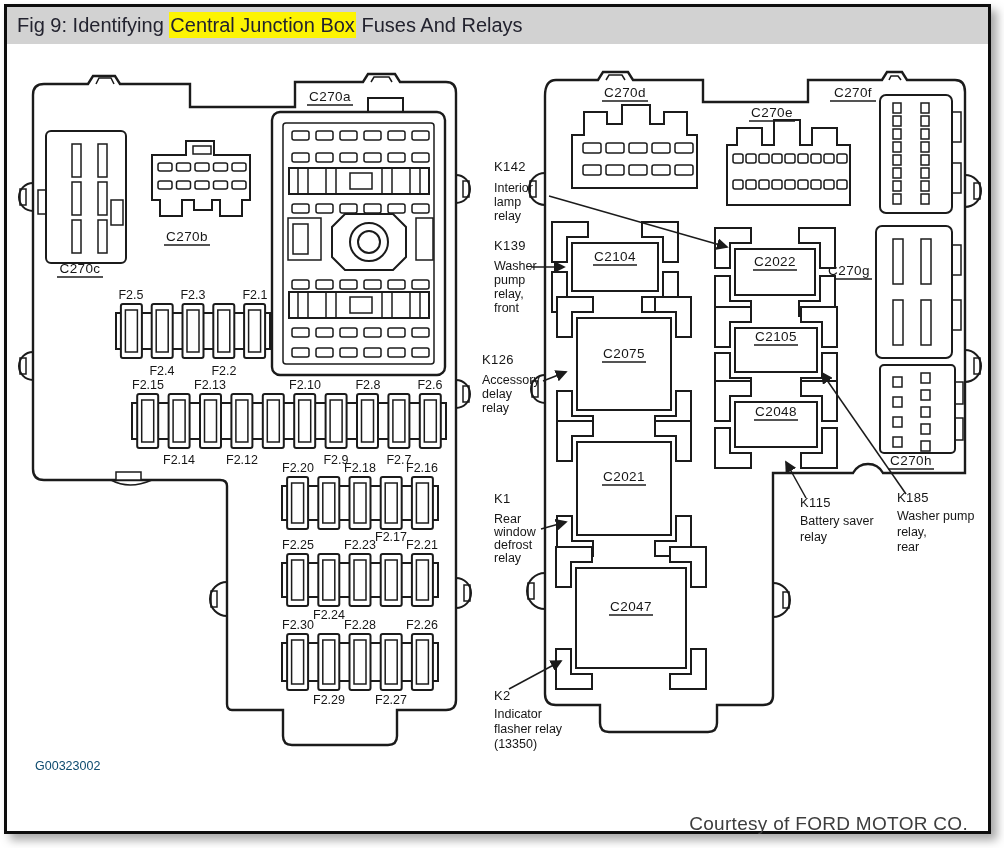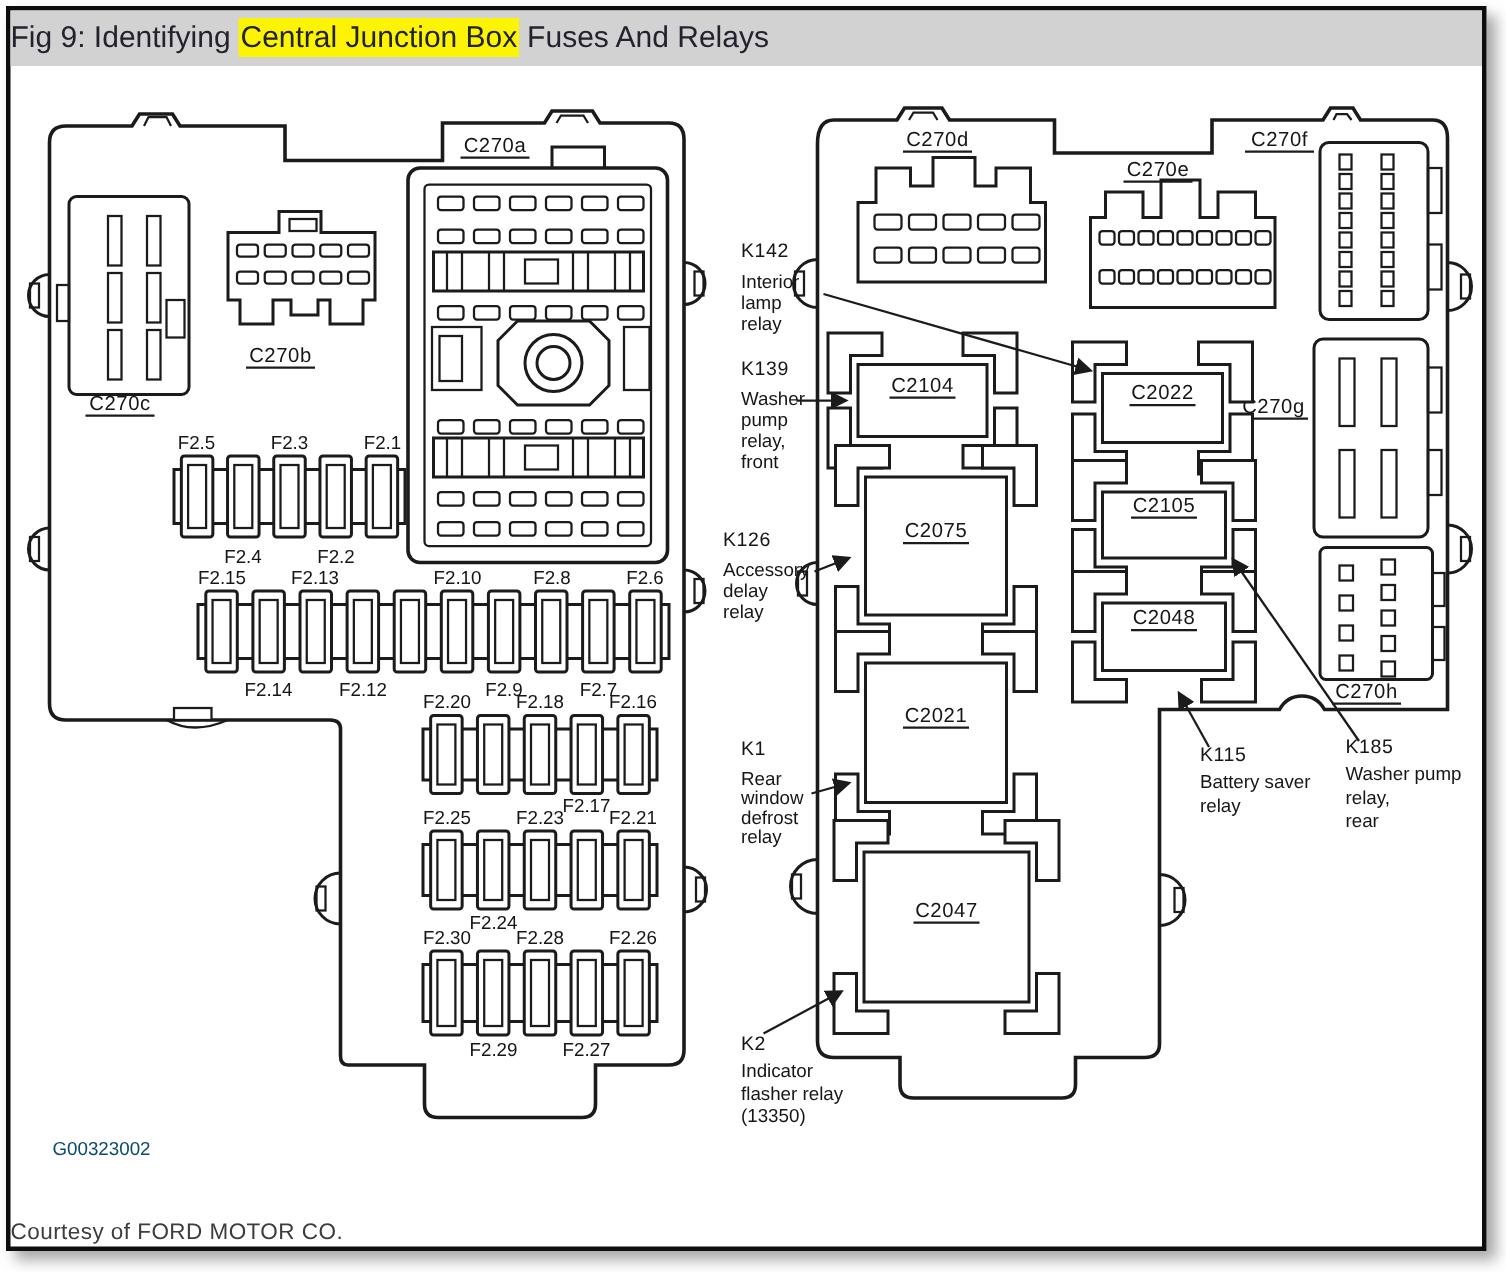--- a/index.html
+++ b/index.html
@@ -2,36 +2,36 @@
 <html><head>
 <meta charset="utf-8">
 <style>
   html,body{margin:0;padding:0;background:#fff;}
   .page{position:relative;width:1004px;height:848px;overflow:hidden;
         font-family:"Liberation Sans",sans-serif;background:#fff;}
   .frame{position:absolute;left:4px;top:4px;width:981px;height:824px;
          border:3px solid #0d0d0d;background:#fff;
          box-shadow:6px 6px 9px rgba(0,0,0,.35);}
   .titlebar{position:absolute;left:0;top:0;right:0;height:37px;background:#d2d2d2;
-            line-height:37px;padding-left:0;font-size:20px;color:#23232f;
+            line-height:37px;padding-left:10px;font-size:20px;color:#23232f;
             white-space:pre;}
   .hl{background:#fdf403;padding:2px 1px;}
   svg#diagram{position:absolute;left:0;top:0;}
   .ln{fill:none;stroke:#1b1b1b;stroke-width:2;}
   .lnf{fill:#fff;stroke:#1b1b1b;stroke-width:2;}
   .heavy{stroke-width:2.4;}
   .thin{stroke-width:1.5;}
   text{fill:#161616;}
   .clabel{font-size:13.5px;letter-spacing:.4px;}
   .flabel{font-size:12.5px;}
   .ann{font-size:12.5px;}
   .annid{font-size:13px;letter-spacing:.4px;}
   .figure-id{position:absolute;left:28px;top:752px;font-size:12.5px;color:#0c4a6e;}
-  .courtesy{position:absolute;left:0;right:20px;top:806px;text-align:left;
-            font-size:15px;color:#3d3d3d;letter-spacing:.3px;}
+  .courtesy{position:absolute;left:0;right:20px;top:806px;text-align:right;
+            font-size:19px;color:#3d3d3d;letter-spacing:.3px;}
 </style>
 </head>
 <body>
 
 <div class="page">
   <div class="frame">
     <div class="titlebar"><span><span>Fig 9: Identifying </span><span class="hl">Central Junction Box</span><span> Fuses And Relays</span></span></div>
     <div class="figure-id">G00323002</div>
     <div class="courtesy">Courtesy of FORD MOTOR CO.</div>
   </div>

